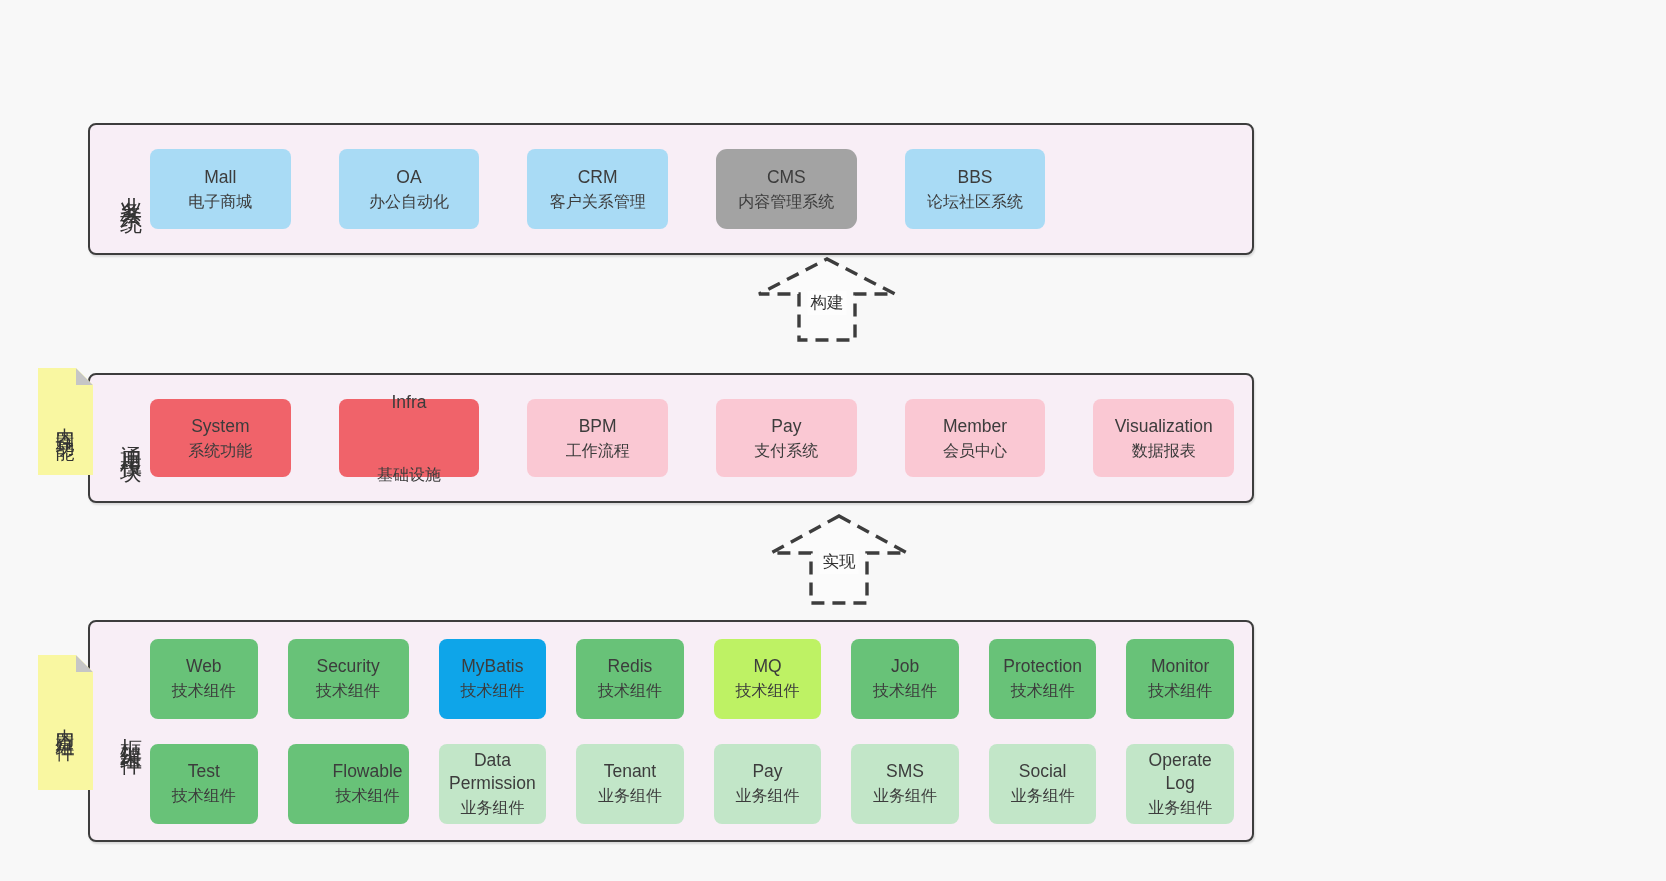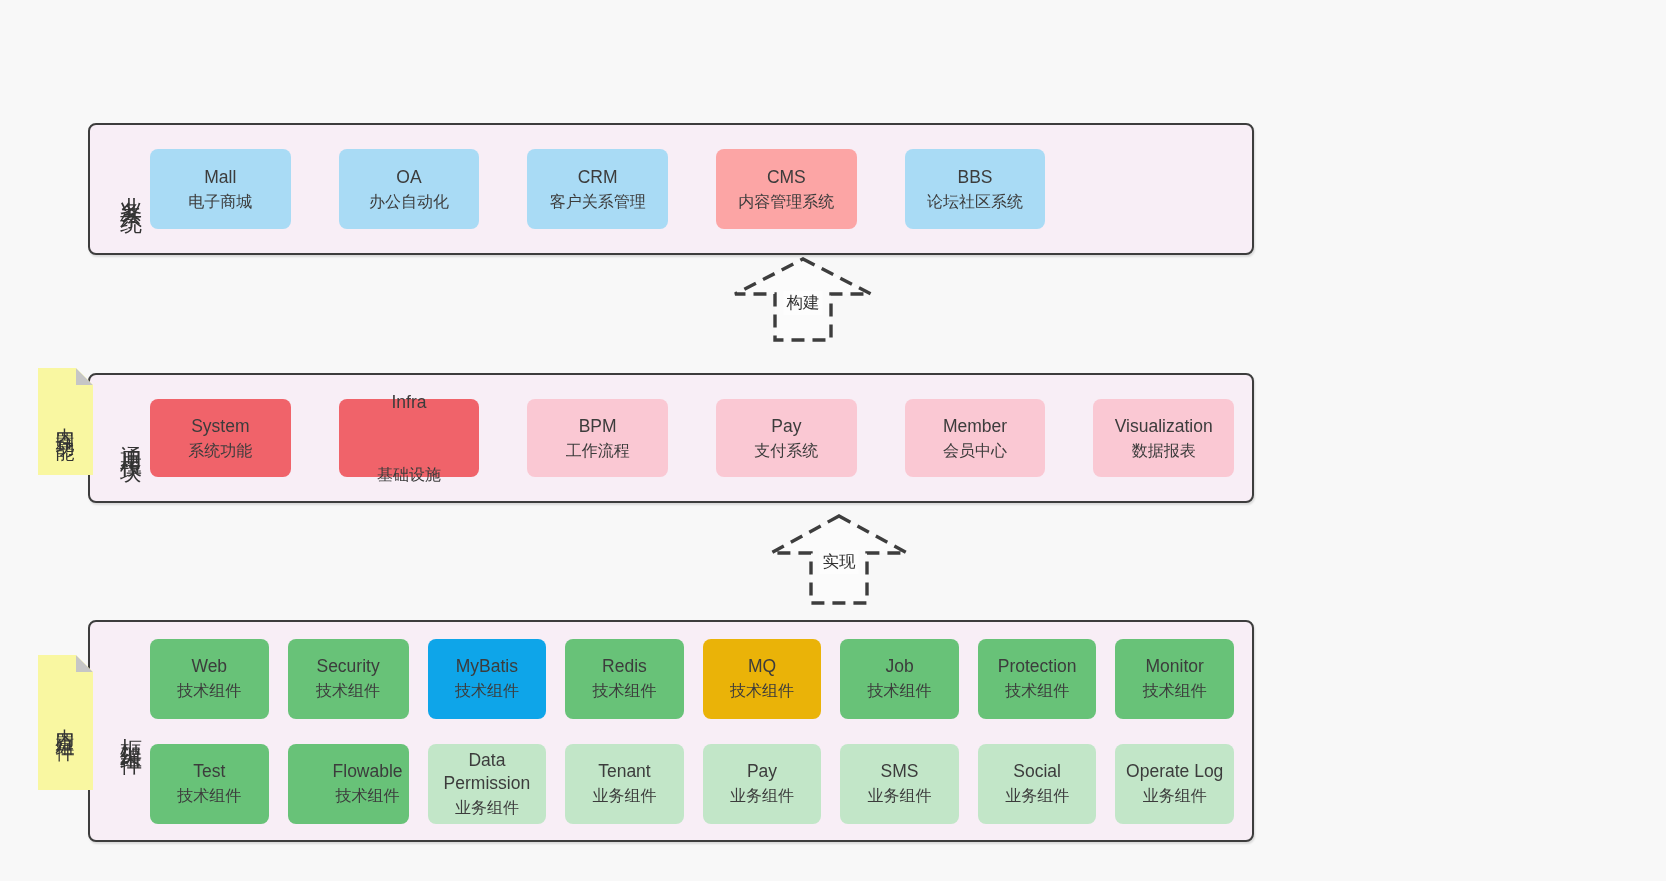--- a/index.html
+++ b/index.html
@@ -44,21 +44,21 @@
   }
 
   .grid{
     flex:1;
     display:grid;
     column-gap:48px;
     row-gap:25px;
   }
   .grid-6{grid-template-columns:repeat(6,1fr);grid-auto-rows:80px;}
   .grid-6b{grid-template-columns:repeat(6,1fr);grid-auto-rows:78px;}
-  .grid-8{grid-template-columns:repeat(8,1fr);grid-auto-rows:80px;column-gap:19px;}
+  .grid-8{grid-template-columns:repeat(8,1fr);grid-auto-rows:80px;column-gap:30px;}
 
   .box{
     border-radius:8px;
     display:flex;
     flex-direction:column;
     align-items:center;
     justify-content:center;
     text-align:center;
     padding:2px 6px;
     box-sizing:border-box;
@@ -91,21 +91,21 @@
   }
   .tag-features{top:368px;height:107px;}
   .tag-components{top:655px;height:135px;}
 
   
   .arrow{
     position:absolute;
     width:142px;
     z-index:0;
   }
-  .arrow-build{left:732px;top:256px;height:87px;}
+  .arrow-build{left:756px;top:256px;height:87px;}
   .arrow-impl{left:768px;top:513px;height:93px;}
   .arrow svg{display:block;width:100%;height:100%;}
   .arrow .alabel{
     position:absolute;
     left:50%;top:40%;
     transform:translateX(-50%);
     background:#fdfdfd;
     padding:1px 3px;
     font-size:16.5px;
     color:#333;
@@ -125,21 +125,21 @@
           <div class="bdesc">电子商城</div>
         </div>
         <div class="box" style="background: rgb(169, 219, 245);">
           <div class="bname">OA</div>
           <div class="bdesc">办公自动化</div>
         </div>
         <div class="box" style="background: rgb(169, 219, 245);">
           <div class="bname">CRM</div>
           <div class="bdesc">客户关系管理</div>
         </div>
-        <div class="box" style="background: #fca5a5;">
+        <div class="box" style="background: #a3a3a3; border-radius: 11px;">
           <div class="bname">CMS</div>
           <div class="bdesc">内容管理系统</div>
         </div>
         <div class="box" style="background: rgb(169, 219, 245);">
           <div class="bname">BBS</div>
           <div class="bdesc">论坛社区系统</div>
         </div>
       </div>
   </section>
 
@@ -207,21 +207,21 @@
           <div class="bdesc">技术组件</div>
         </div>
         <div class="box" style="background: #0ea5e9;">
           <div class="bname">MyBatis</div>
           <div class="bdesc">技术组件</div>
         </div>
         <div class="box" style="background: rgb(104, 194, 120);">
           <div class="bname">Redis</div>
           <div class="bdesc">技术组件</div>
         </div>
-        <div class="box" style="background: #eab308;">
+        <div class="box" style="background: #bef264;">
           <div class="bname">MQ</div>
           <div class="bdesc">技术组件</div>
         </div>
         <div class="box" style="background: rgb(104, 194, 120);">
           <div class="bname">Job</div>
           <div class="bdesc">技术组件</div>
         </div>
         <div class="box" style="background: rgb(104, 194, 120);">
           <div class="bname">Protection</div>
           <div class="bdesc">技术组件</div>

